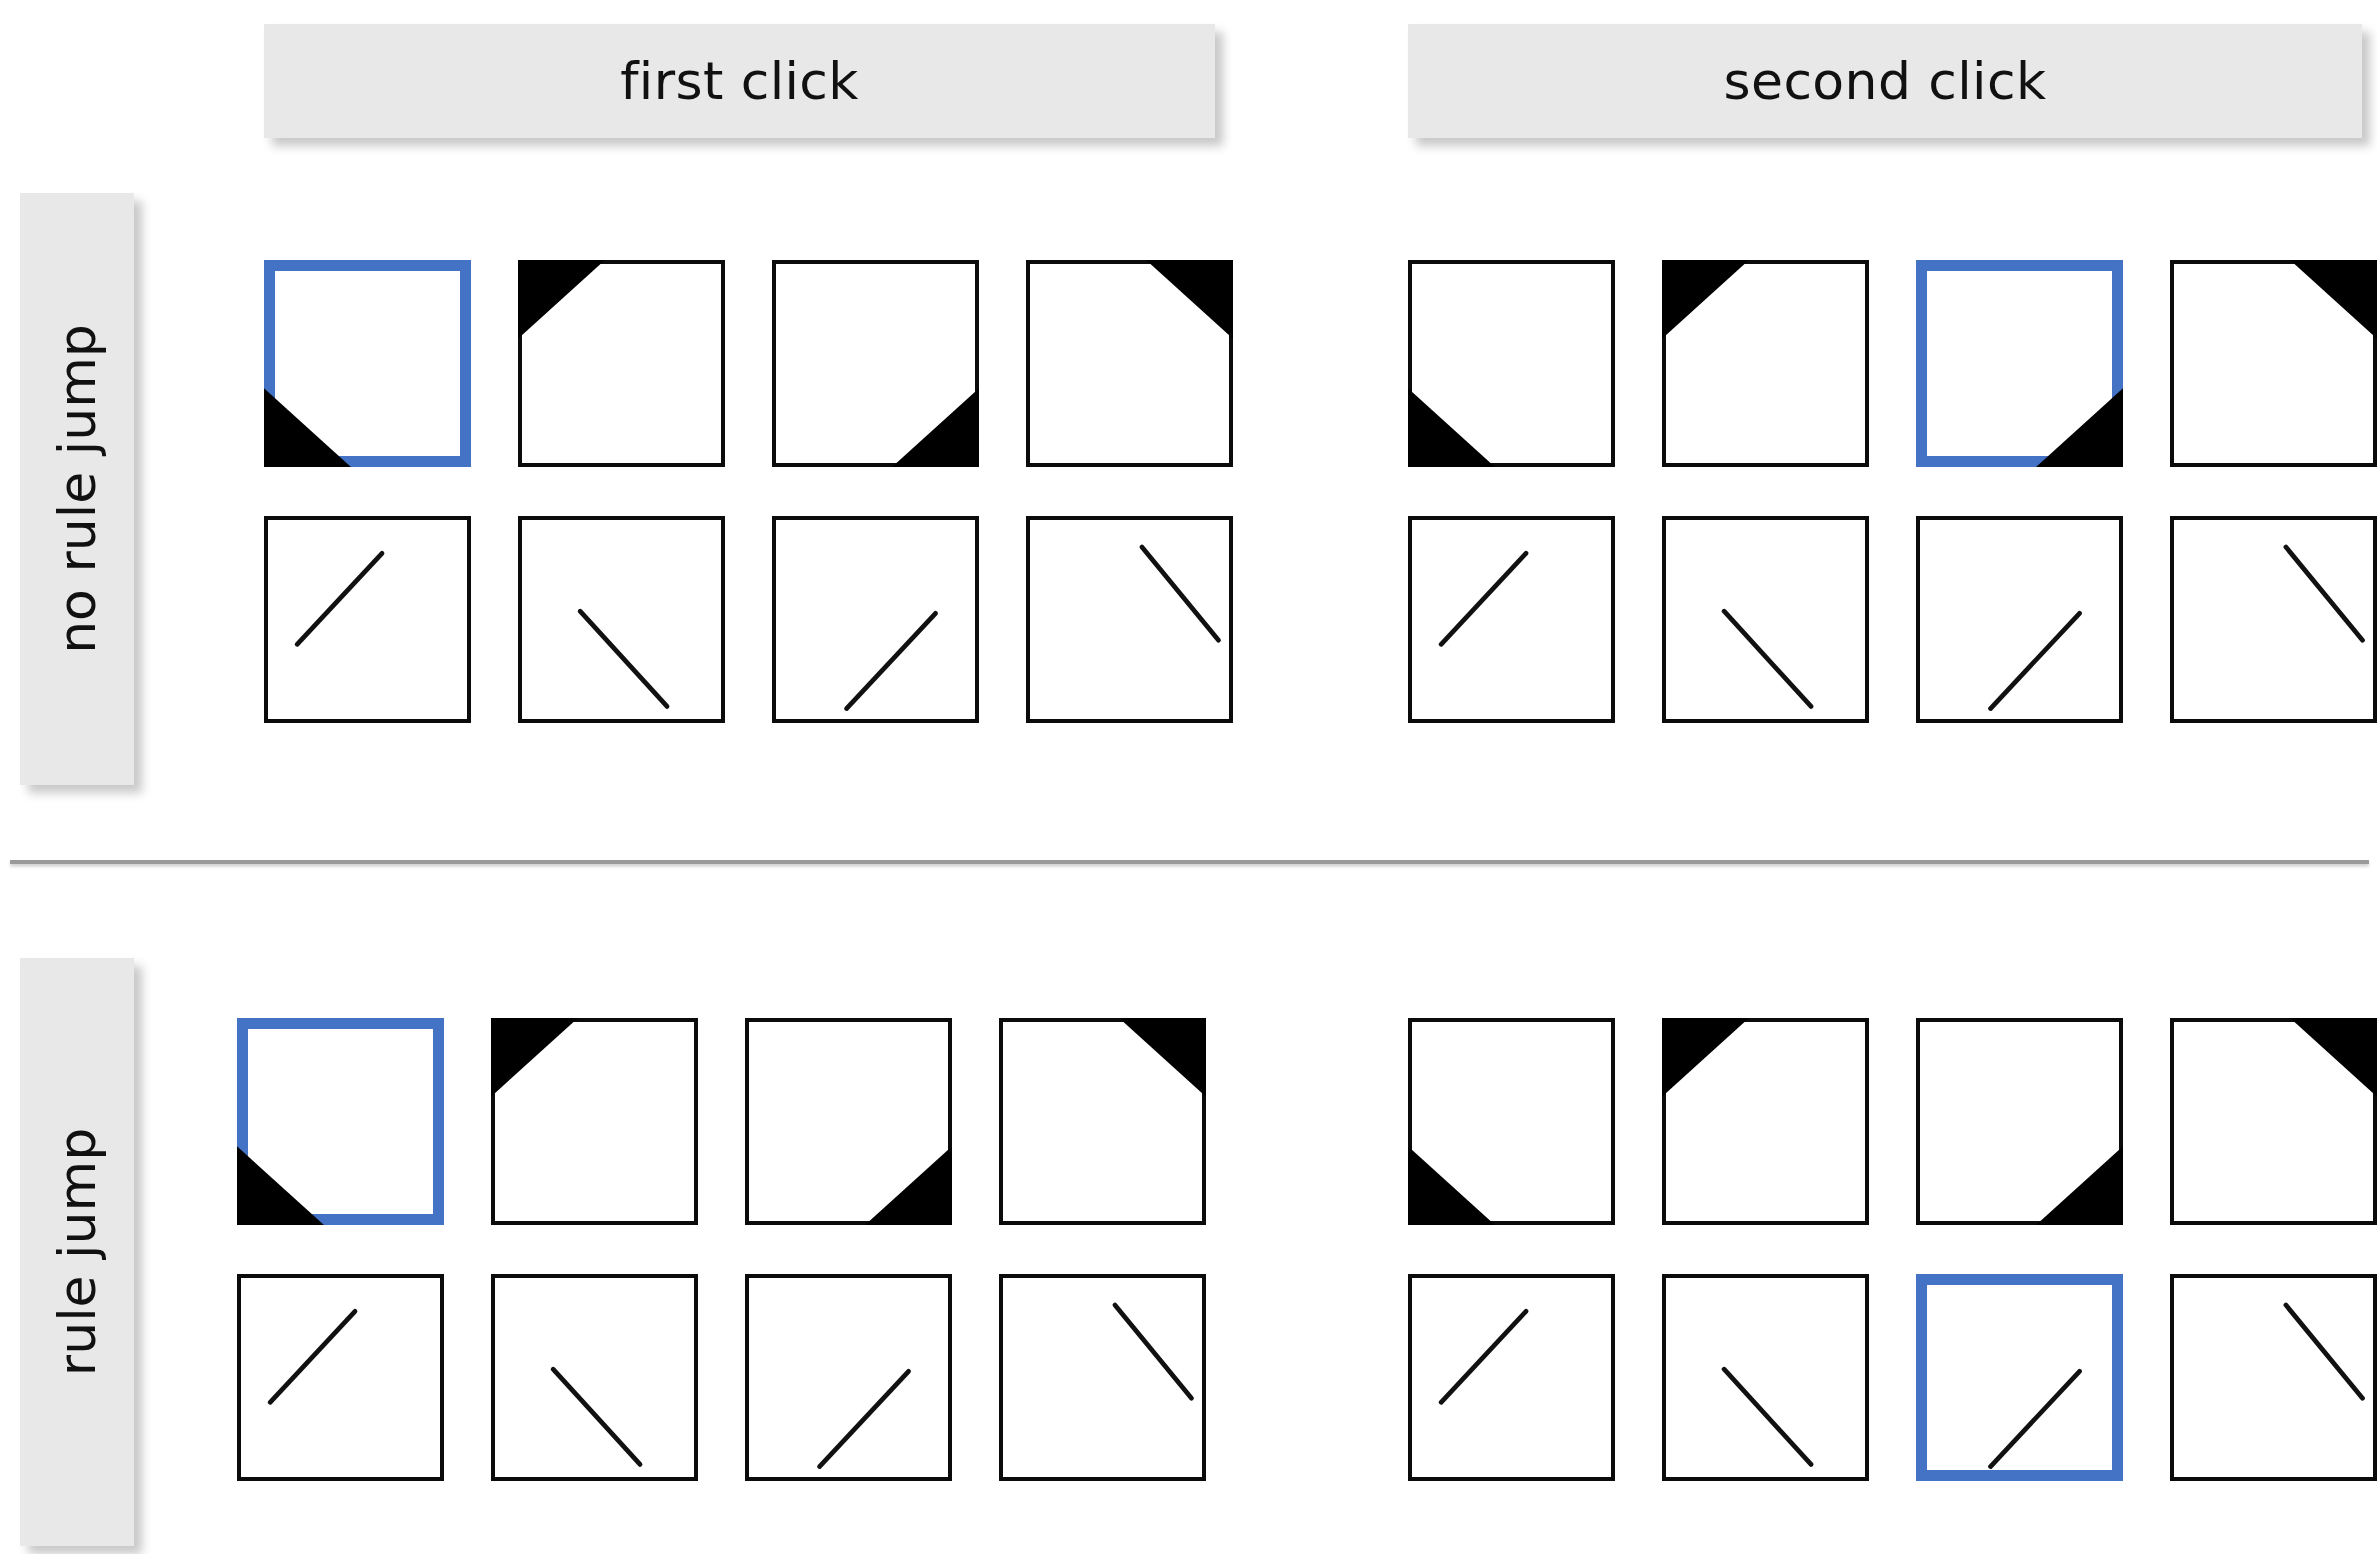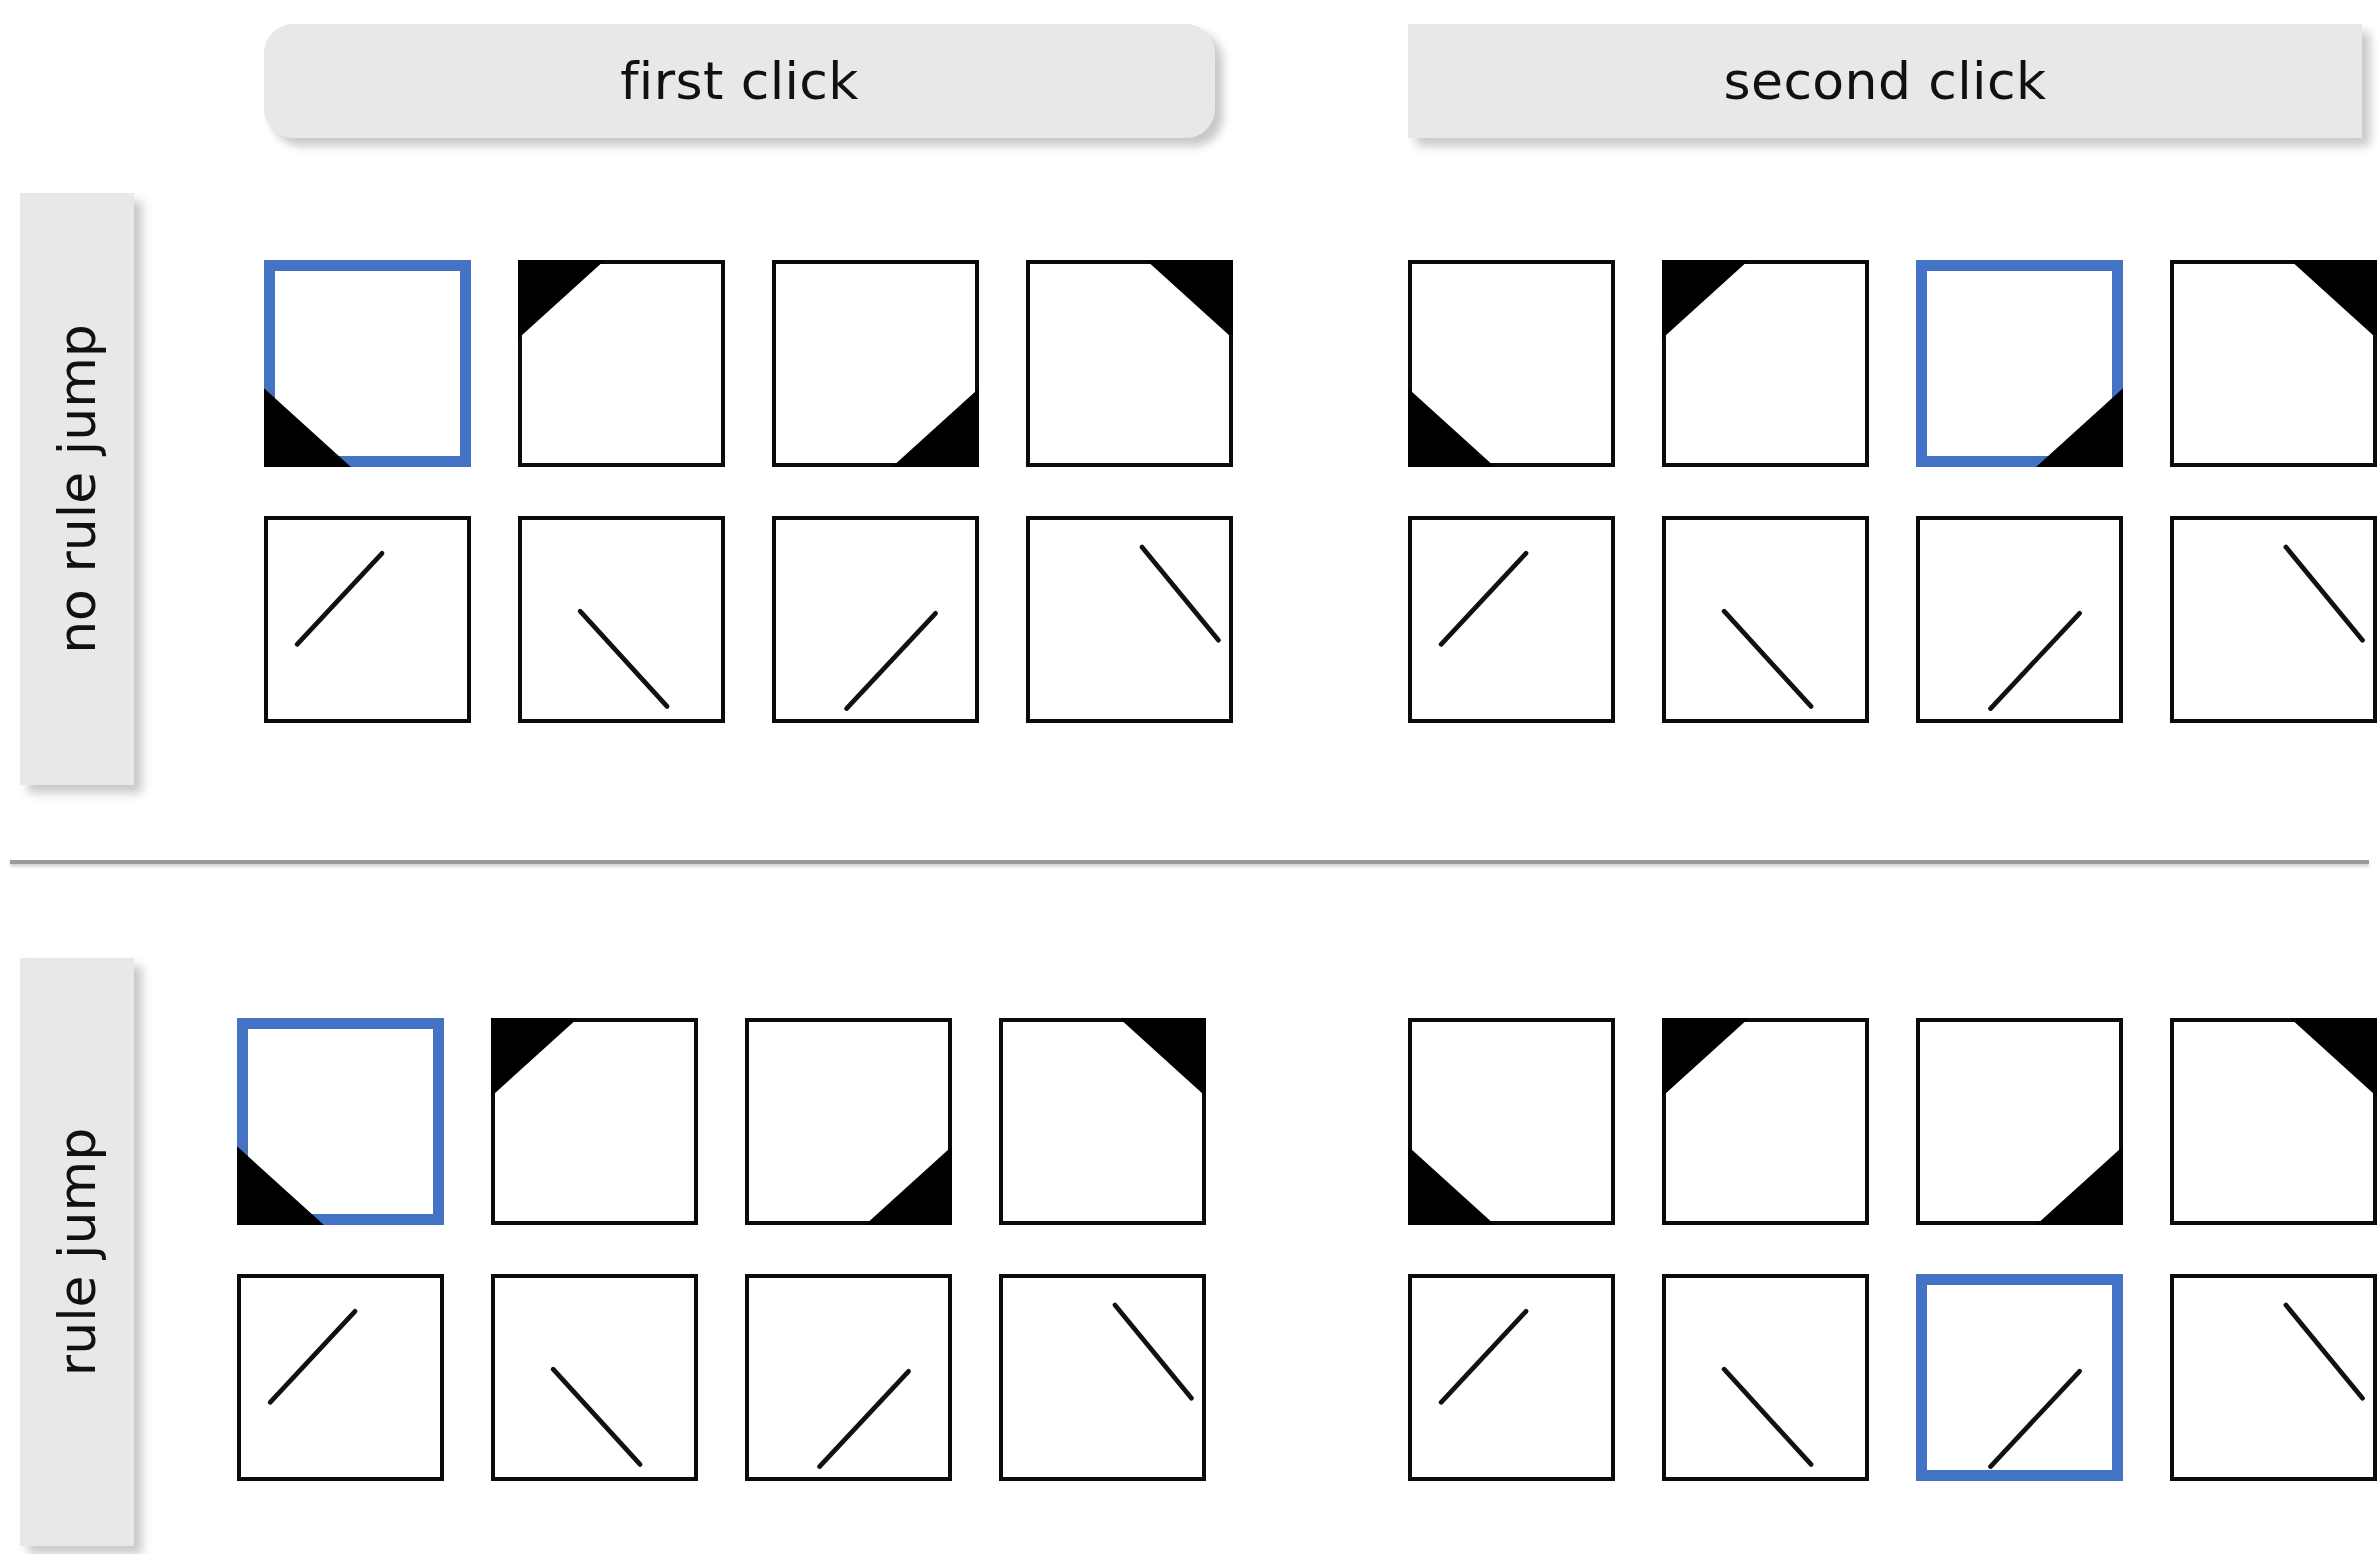--- a/index.html
+++ b/index.html
@@ -13,21 +13,21 @@
   
   .col-header{
     position:absolute;
     background:#e8e8e8;
     box-shadow:8px 8px 9.5px rgba(0,0,0,0.22);
     display:flex;align-items:center;justify-content:center;
     font-size:52px;
     color:#111;
     letter-spacing:0.4px;
   }
-  #hdr-first { left:264px;  top:24px; width:951px; height:114px;border-radius:29px; }
+  #hdr-first { left:264px;  top:24px; width:951px; height:114px; }
   #hdr-second{ left:1408px; top:24px; width:954px; height:114px; }
 
   
   .row-label{
     position:absolute;
     background:#e8e8e8;
     box-shadow:8px 8px 9.5px rgba(0,0,0,0.22);
   }
   .row-label .rl-text{
     position:absolute;

